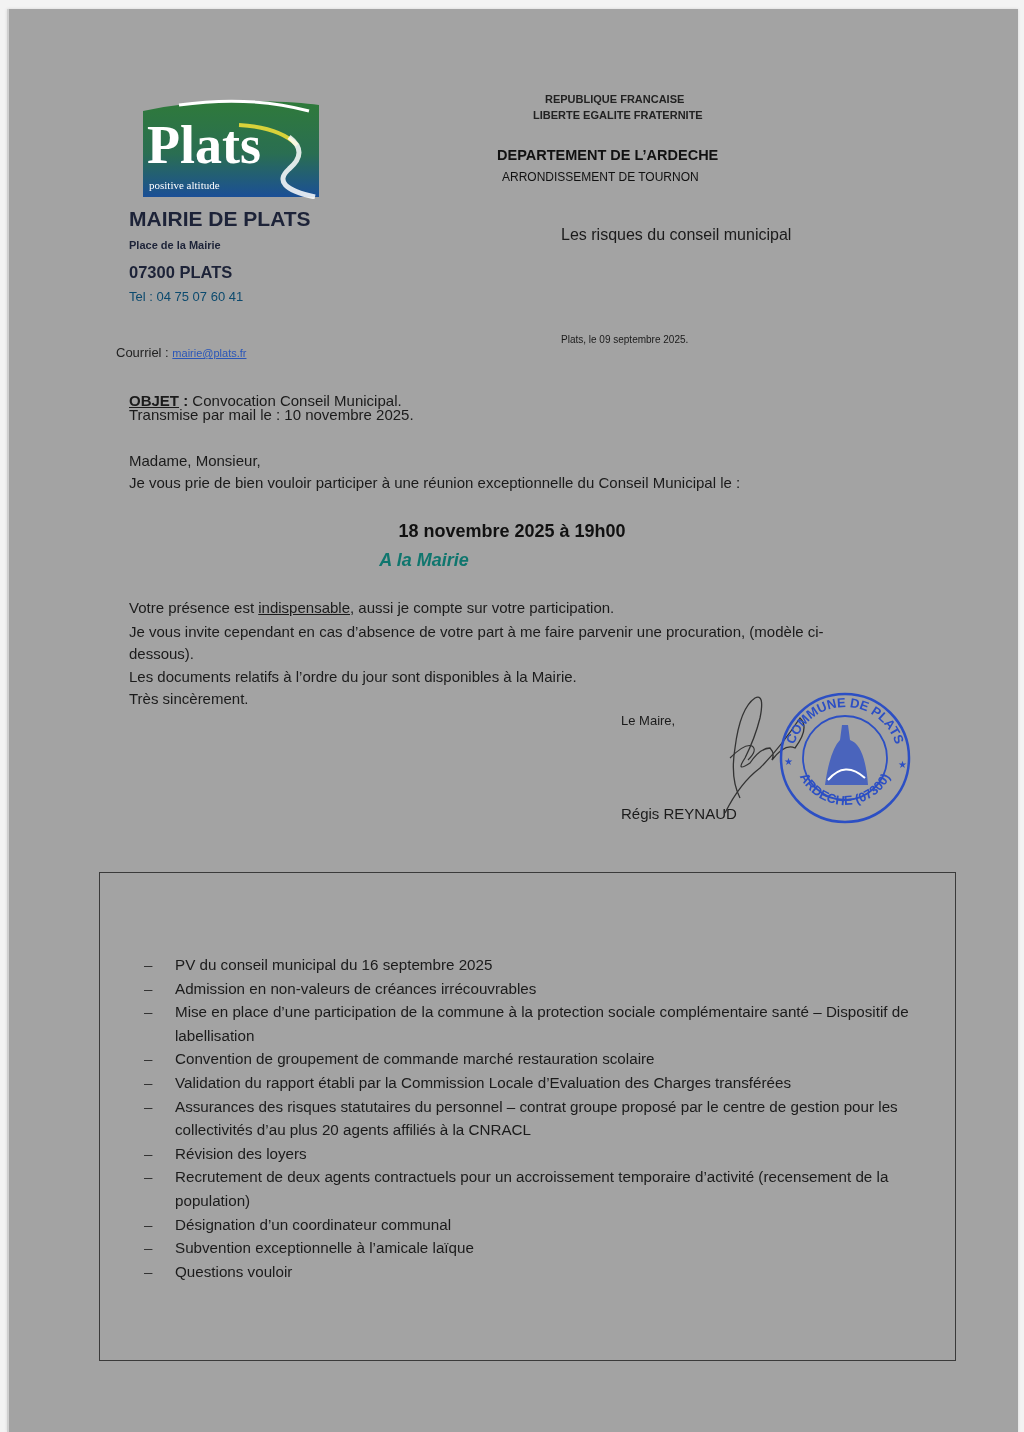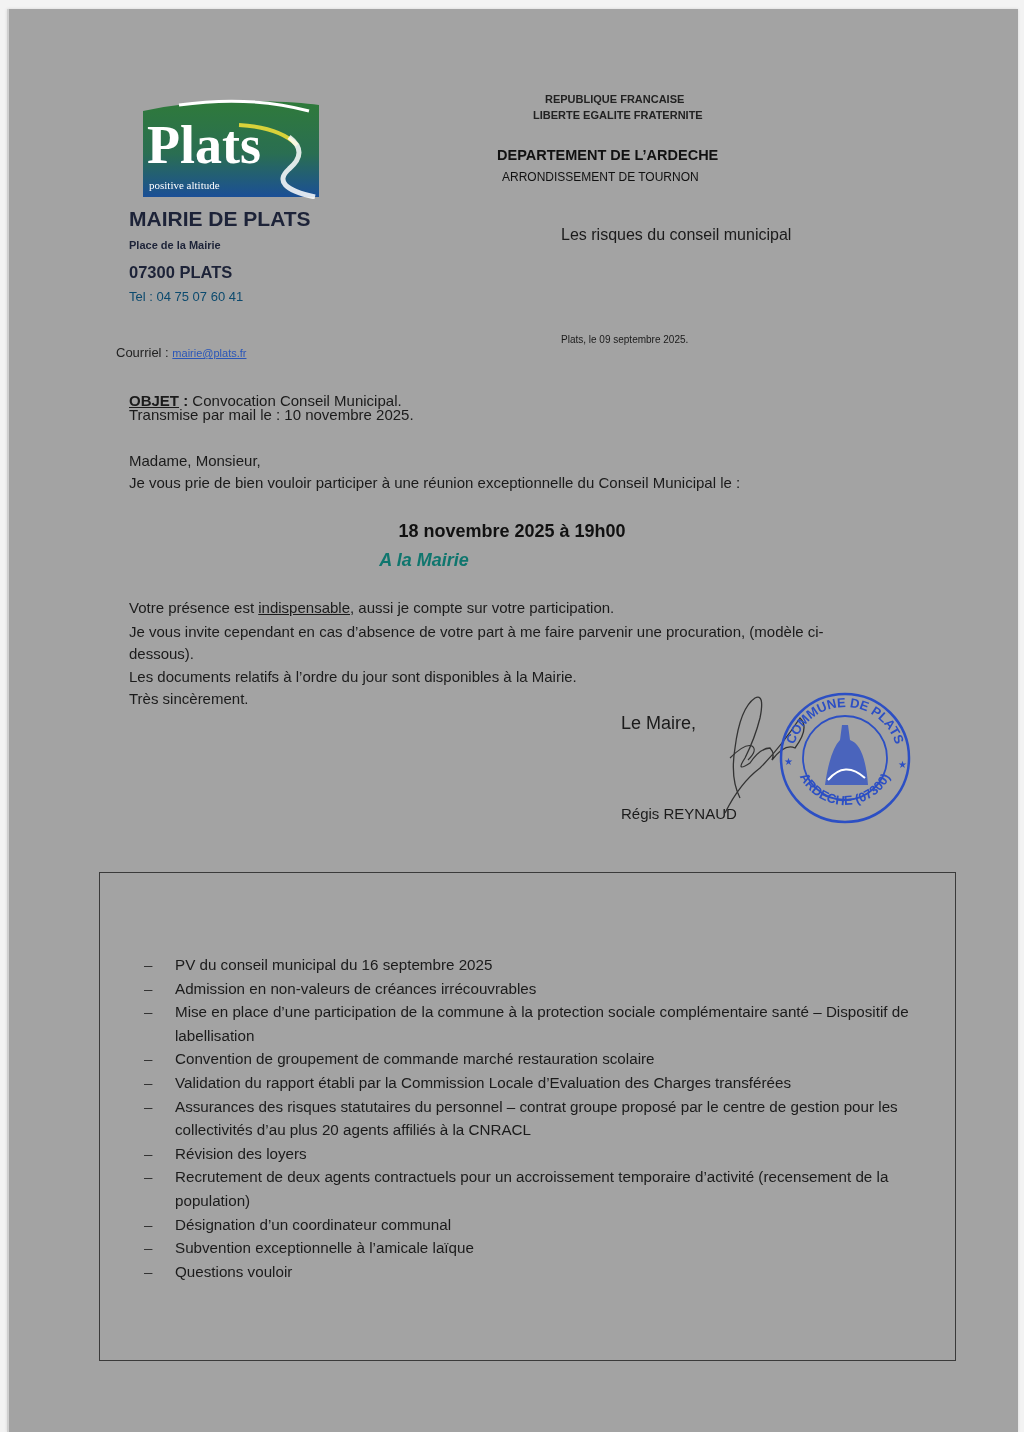--- a/index.html
+++ b/index.html
@@ -43,21 +43,21 @@
   .meeting-date { left: 0; width: 1024px; text-align: center; top: 521px; font-size: 18px; font-weight: bold; color: #111; }
   .meeting-place { left: 0; width: 848px; text-align: center; top: 550px; font-size: 18px; font-weight: bold; font-style: italic; color: #0f766e; }
 
   .p1 { left: 129px; top: 599px; }
   .p1 .ul { text-decoration: underline; }
   .p2 { left: 129px; top: 623px; }
   .p3 { left: 129px; top: 645px; }
   .p4 { left: 129px; top: 668px; }
   .p5 { left: 129px; top: 690px; }
 
-  .maire-title { left: 621px; top: 713px; font-size: 18px; }
+  .maire-title { left: 621px; top: 713px; font-size: 13px; }
   .maire-name { left: 621px; top: 805px; font-size: 15px; }
 
   .stamp { position: absolute; left: 770px; top: 690px; width: 150px; height: 136px; }
   .signature { position: absolute; left: 700px; top: 688px; width: 120px; height: 130px; }
 
   
   .agenda-box {
     position: absolute; left: 99px; top: 872px; width: 857px; height: 489px;
     border: 1.5px solid #3a3a3a; box-sizing: border-box;
   }

